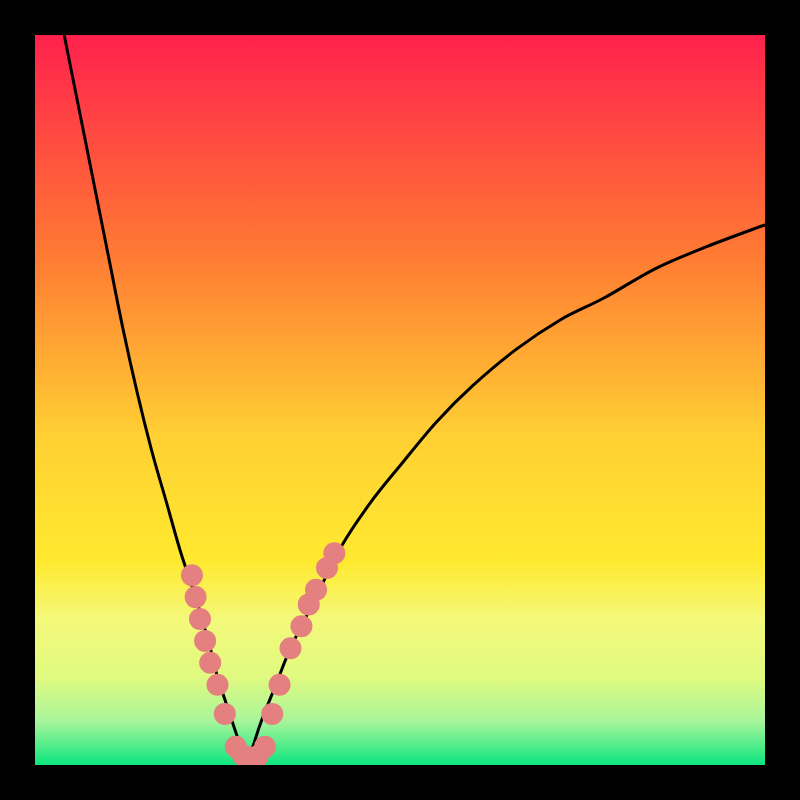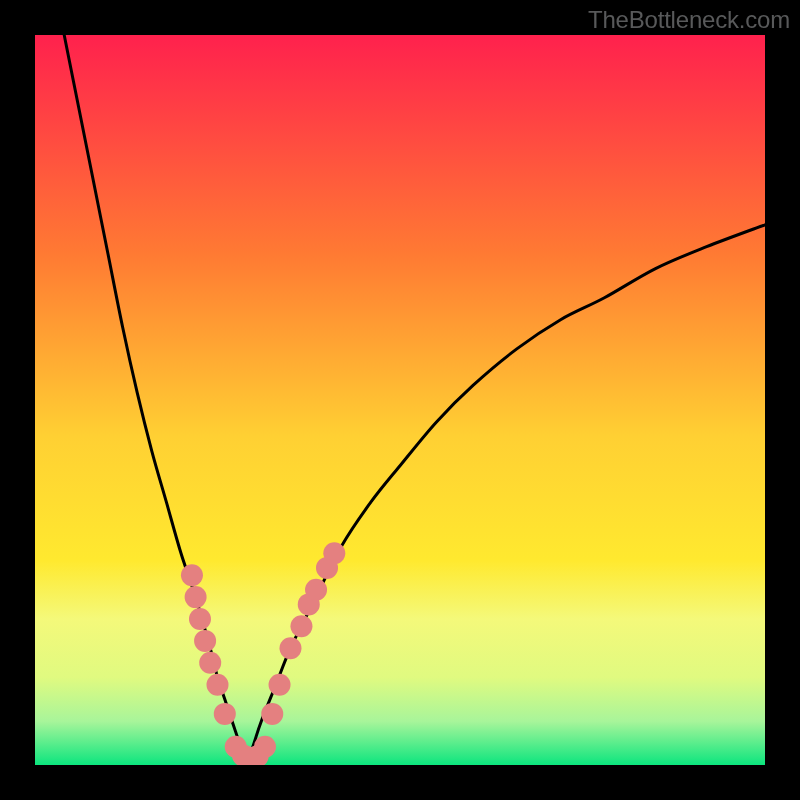--- a/index.html
+++ b/index.html
@@ -34,21 +34,20 @@
     font-weight: 500;
     color: #58595a;
     letter-spacing: -0.2px;
   }
 </style>
 </head>
 <body>
 
 <div class="frame">
 
-  <div class="watermark">TheBottleneck.com</div>
 
   <svg class="plot-area" viewBox="0 0 730 730" preserveAspectRatio="none">
     <defs>
       <linearGradient id="bggrad" x1="0" y1="0" x2="0" y2="1">
           <stop offset="0%" stop-color="#ff214d"></stop>
           <stop offset="30%" stop-color="#ff7a33"></stop>
           <stop offset="55.00000000000001%" stop-color="#ffd033"></stop>
           <stop offset="72%" stop-color="#ffe92f"></stop>
           <stop offset="80%" stop-color="#f4f97a"></stop>
           <stop offset="88%" stop-color="#e0fa80"></stop>

